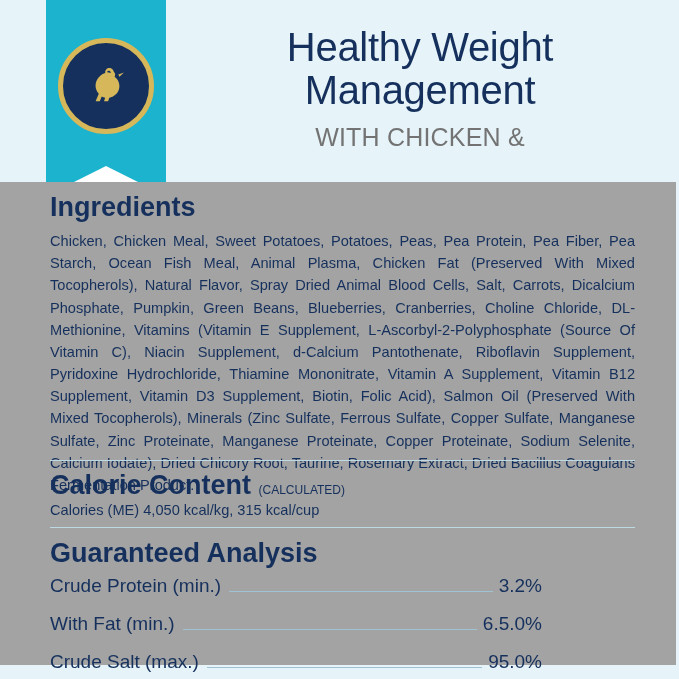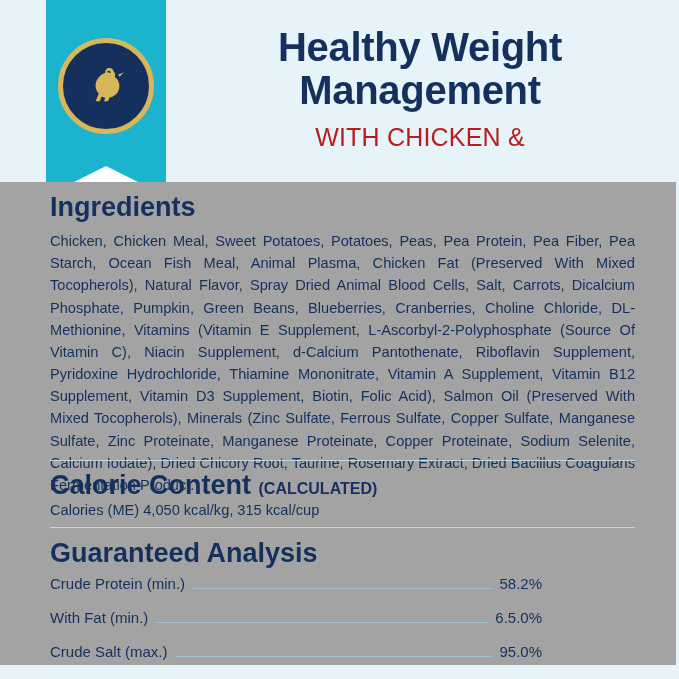--- a/index.html
+++ b/index.html
@@ -72,52 +72,52 @@
 
   .title-block {
     position: absolute;
     left: 180px;
     top: 26px;
     width: 480px;
     text-align: center;
   }
   .title-main {
     font-size: 40px;
-    font-weight: bold;
+    font-weight: normal;
     line-height: 1.08;
     color: #15305c;
     letter-spacing: -0.3px;
   }
   .title-sub {
     margin-top: 10px;
     font-size: 25px;
     line-height: 1.2;
-    color: #b91c1c;
+    color: #737373;
     letter-spacing: 0.2px;
   }
 
   
   .body {
     position: absolute;
     left: 0;
     top: 182px;
     width: 676px;
     height: 483px;
     background: #a3a3a3;
     padding: 0;
   }
   .section-title {
     font-size: 27px;
     font-weight: bold;
     color: #15305c;
     margin: 0;
   }
   .section-title .sub {
-    font-size: 16px;
-    font-weight: bold;
+    font-size: 12px;
+    font-weight: normal;
     margin-top: 8px;
   }
   .ingredients-head {
     position: absolute;
     left: 50px;
     top: 10px;
   }
   .ingredients-text {
     position: absolute;
     left: 50px;
@@ -162,21 +162,21 @@
   }
   .ga-list {
     position: absolute;
     left: 50px;
     top: 393px;
     width: 492px;
   }
   .ga-row {
     display: flex;
     align-items: baseline;
-    font-size: 15px;
+    font-size: 19px;
     color: #15305c;
     margin-bottom: 16px;
     text-align: right;
   }
   .ga-label { white-space: nowrap; }
   .ga-dots {
     flex: 1;
     border-bottom: 1px solid #9fc3d2;
     margin: 0 6px 4px 8px;
     height: 0;
@@ -229,21 +229,21 @@
     <div class="calorie-text">Calories (ME) 4,050 kcal/kg, 315 kcal/cup</div>
 
     <div class="divider div2"></div>
 
     <div class="section-title ga-head">Guaranteed Analysis</div>
 
     <div class="ga-list">
       <div class="ga-row">
         <span class="ga-label">Crude Protein (min.)</span>
         <span class="ga-dots"></span>
-        <span class="ga-value">58.2%</span>
+        <span class="ga-value">3.2%</span>
       </div>
       <div class="ga-row">
         <span class="ga-label">With Fat (min.)</span>
         <span class="ga-dots"></span>
         <span class="ga-value">6.5.0%</span>
       </div>
       <div class="ga-row">
         <span class="ga-label">Crude Salt (max.)</span>
         <span class="ga-dots"></span>
         <span class="ga-value">95.0%</span>

